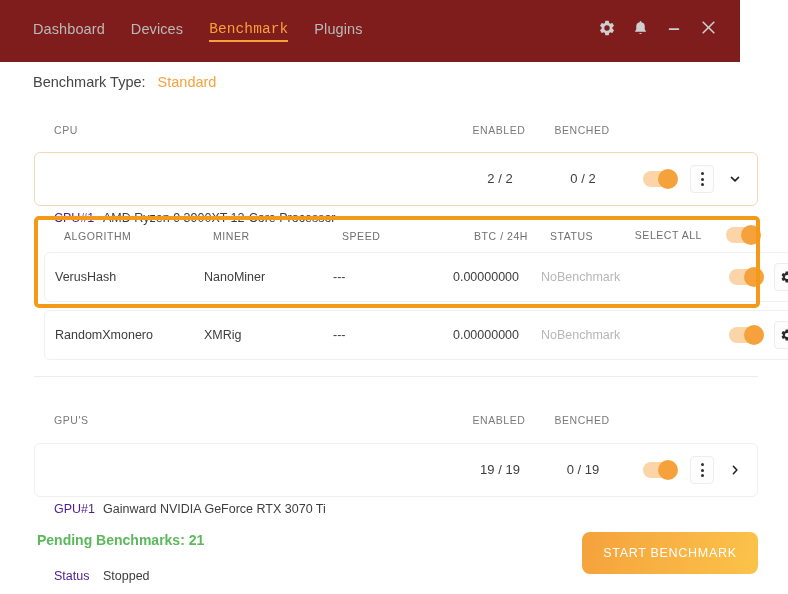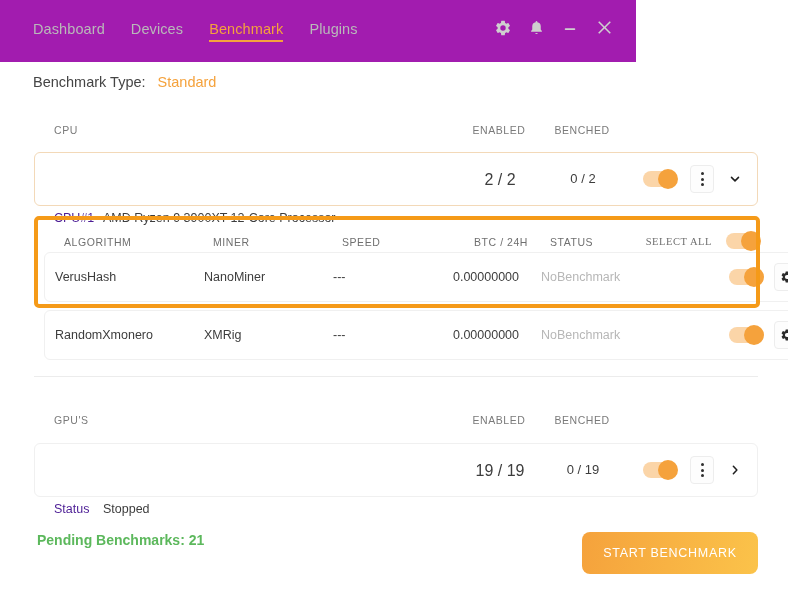--- a/index.html
+++ b/index.html
@@ -13,43 +13,44 @@
     font-family: "Liberation Sans", sans-serif;
     color: #3d3d3d;
     overflow: hidden;
     position: relative;
   }
 
   
   .topbar {
     position: absolute;
     left: 0; top: 0;
-    width: 636px;
+    width: 740px;
     height: 62px;
-    background: #a21caf;
+    background: #7f1d1d;
     display: flex;
     align-items: center;
   }
   .nav {
     display: flex;
     align-items: flex-end;
     margin-left: 33px;
     gap: 26px;
   }
   .nav-item {
     font-size: 14.5px;
     color: #b9b9b9;
     padding-bottom: 5px;
     cursor: pointer;
     letter-spacing: .1px;
     position: relative;
     white-space: nowrap;
   }
   .nav-item.active {
     color: #f5a23c;
+    font-family: Liberation Mono, monospace;
   }
   .nav-item.active::after {
     content: "";
     position: absolute;
     left: 0; right: 0;
     bottom: 0;
     height: 2px;
     background: #f5a23c;
   }
 
@@ -138,21 +139,21 @@
     min-width: 49px;
     margin-top: 48px;
   }
   .dev-val { color: #3d3d3d; }
   .dev-num-enabled {
     position: absolute;
     left: 425px;
     top: 18px;
     width: 80px;
     text-align: center;
-    font-size: 16px;
+    font-size: 13px;
     color: #3d3d3d;
   }
   .dev-num-benched {
     position: absolute;
     left: 508px;
     top: 18px;
     width: 80px;
     text-align: center;
     font-size: 13px;
     color: #3d3d3d;
@@ -221,21 +222,20 @@
 
   
   .algo-head {
     position: absolute;
     left: 54px;
     width: 706px;
     height: 20px;
     font-size: 10.5px;
     color: #6f6f6f;
     letter-spacing: .55px;
-    margin-top: 6px;
   }
   .algo-row {
     position: absolute;
     left: 44px;
     width: 770px;
     height: 50px;
     border: 1px solid #f0f0f0;
     border-radius: 6px;
     background: #fff;
     box-sizing: border-box;
@@ -274,22 +274,21 @@
     flex: none;
     color: #2b2b2b;
   }
 
   .selectall-wrap {
     position: absolute;
     right: 0px;
     top: -3px;
     display: flex;
     align-items: center;
-    gap: 14px;
-    font-family: Liberation Serif, serif;
+    gap: 24px;
   }
   .selectall-lbl {
     font-size: 10.5px;
     color: #6f6f6f;
     letter-spacing: .55px;
   }
 
   
   .highlight {
     position: absolute;
@@ -472,20 +471,23 @@
 
 <div class="sec-head" style="top:414px">
   <span class="lbl-left">GPU'S</span>
   <span class="lbl-enabled">ENABLED</span>
   <span class="lbl-benched">BENCHED</span>
 </div>
 
 <div class="dev-card" style="top:443px; border-color:#f0f0f0">
   <div class="dev-name-block">
     <div class="dev-line">
+      <span class="dev-key">GPU#1</span><span class="dev-val">Gainward NVIDIA GeForce RTX 3070 Ti</span>
+    </div>
+    <div class="dev-line">
       <span class="dev-key">Status</span><span class="dev-val">Stopped</span>
     </div>
   </div>
   <div class="dev-num-enabled">19 / 19</div>
   <div class="dev-num-benched">0 / 19</div>
   <div class="dev-ctrls">
     <div class="toggle">
         <span class="knob"></span>
       </div>
     <div class="kebab">

